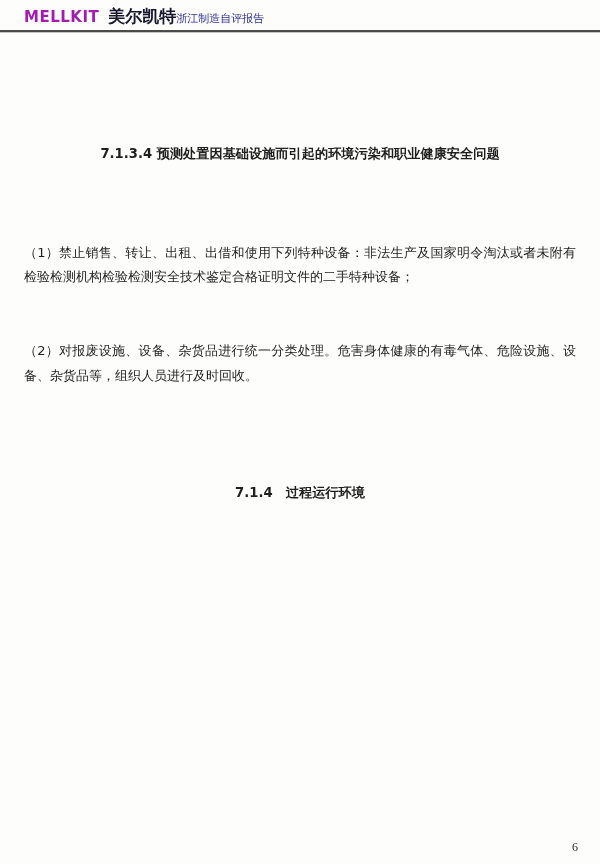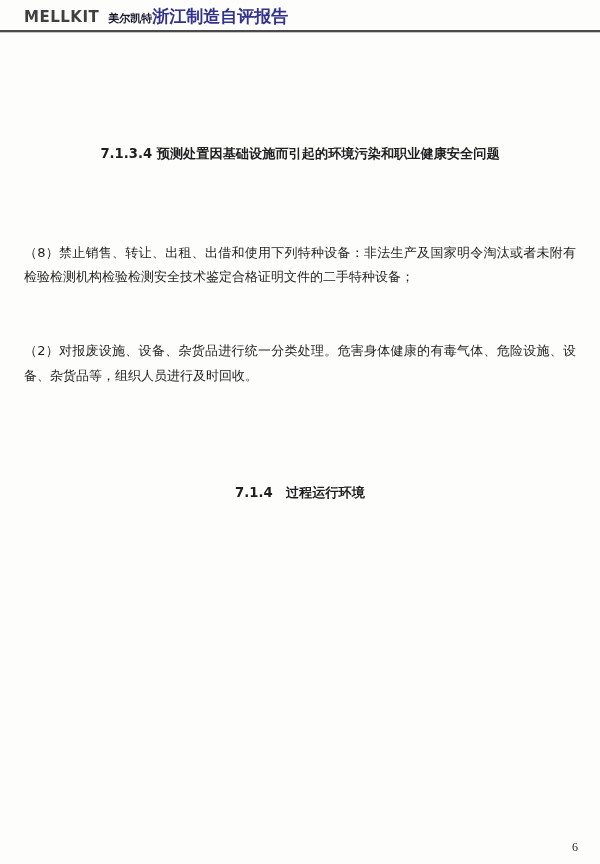--- a/index.html
+++ b/index.html
@@ -25,27 +25,27 @@
     padding-top: 8px;
     line-height: 17px;
     white-space: nowrap;
   }
   .brand {
     font-size: 15px;
     font-weight: 600;
     letter-spacing: 0.5px;
   }
   .brand-suffix {
-    font-size: 11px;
+    font-size: 17px;
     font-weight: 600;
     margin-left: 4px;
   }
   .doc-title {
-    font-size: 17px;
-    font-weight: 700;
+    font-size: 11px;
+    font-weight: 400;
   }
   .divider {
     margin: 3px -24px 0 -24px;
     height: 2px;
     background: #4a4a4a;
     border-bottom: 1px solid #c6c6c6;
   }
   
   .content {
     padding-top: 9px;
@@ -76,31 +76,31 @@
     font-size: 12px;
     color: #2a2a2a;
   }
 </style>
 </head>
 <body>
 
 <div class="page">
 
   <div class="header">
-    <span class="brand" style="color: #404040;">MELLKIT</span>
+    <span class="brand" style="color: #a21caf;">MELLKIT</span>
     <span class="brand-suffix" style="color: rgb(23, 23, 46);">美尔凯特</span><span class="doc-title" style="color: rgb(49, 49, 142);">浙江制造自评报告</span>
   </div>
   <div class="divider"></div>
 
   <div class="content">
 
 
     <h3 class="heading">7.1.3.4 预测处置因基础设施而引起的环境污染和职业健康安全问题</h3>
 
-    <p class="para">（8）禁止销售、转让、出租、出借和使用下列特种设备：非法生产及国家明令淘汰或者未附有检验检测机构检验检测安全技术鉴定合格证明文件的二手特种设备；</p>
+    <p class="para">（1）禁止销售、转让、出租、出借和使用下列特种设备：非法生产及国家明令淘汰或者未附有检验检测机构检验检测安全技术鉴定合格证明文件的二手特种设备；</p>
     <p class="para">（2）对报废设施、设备、杂货品进行统一分类处理。危害身体健康的有毒气体、危险设施、设备、杂货品等，组织人员进行及时回收。</p>
 
     <h3 class="heading spaced">7.1.4　过程运行环境</h3>
 
 
     
 
     
 
     

